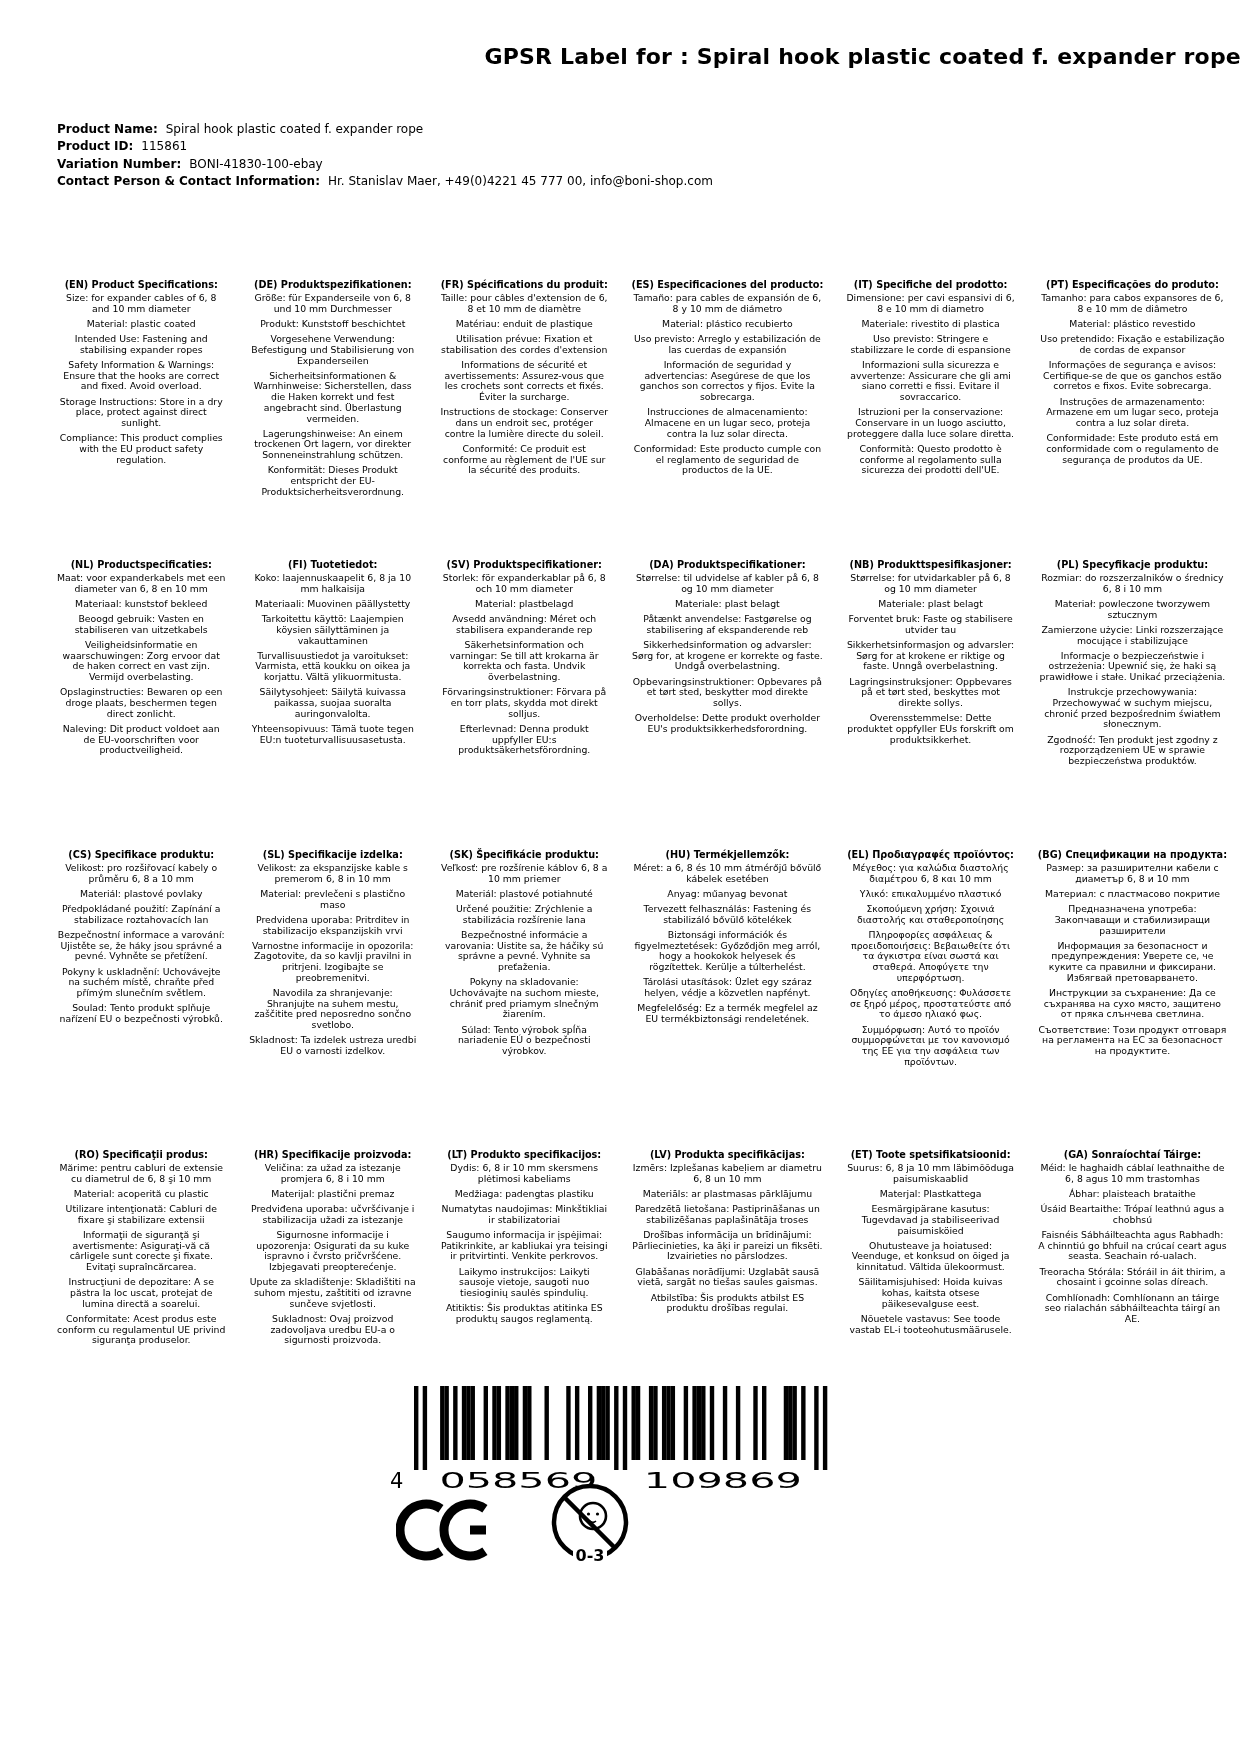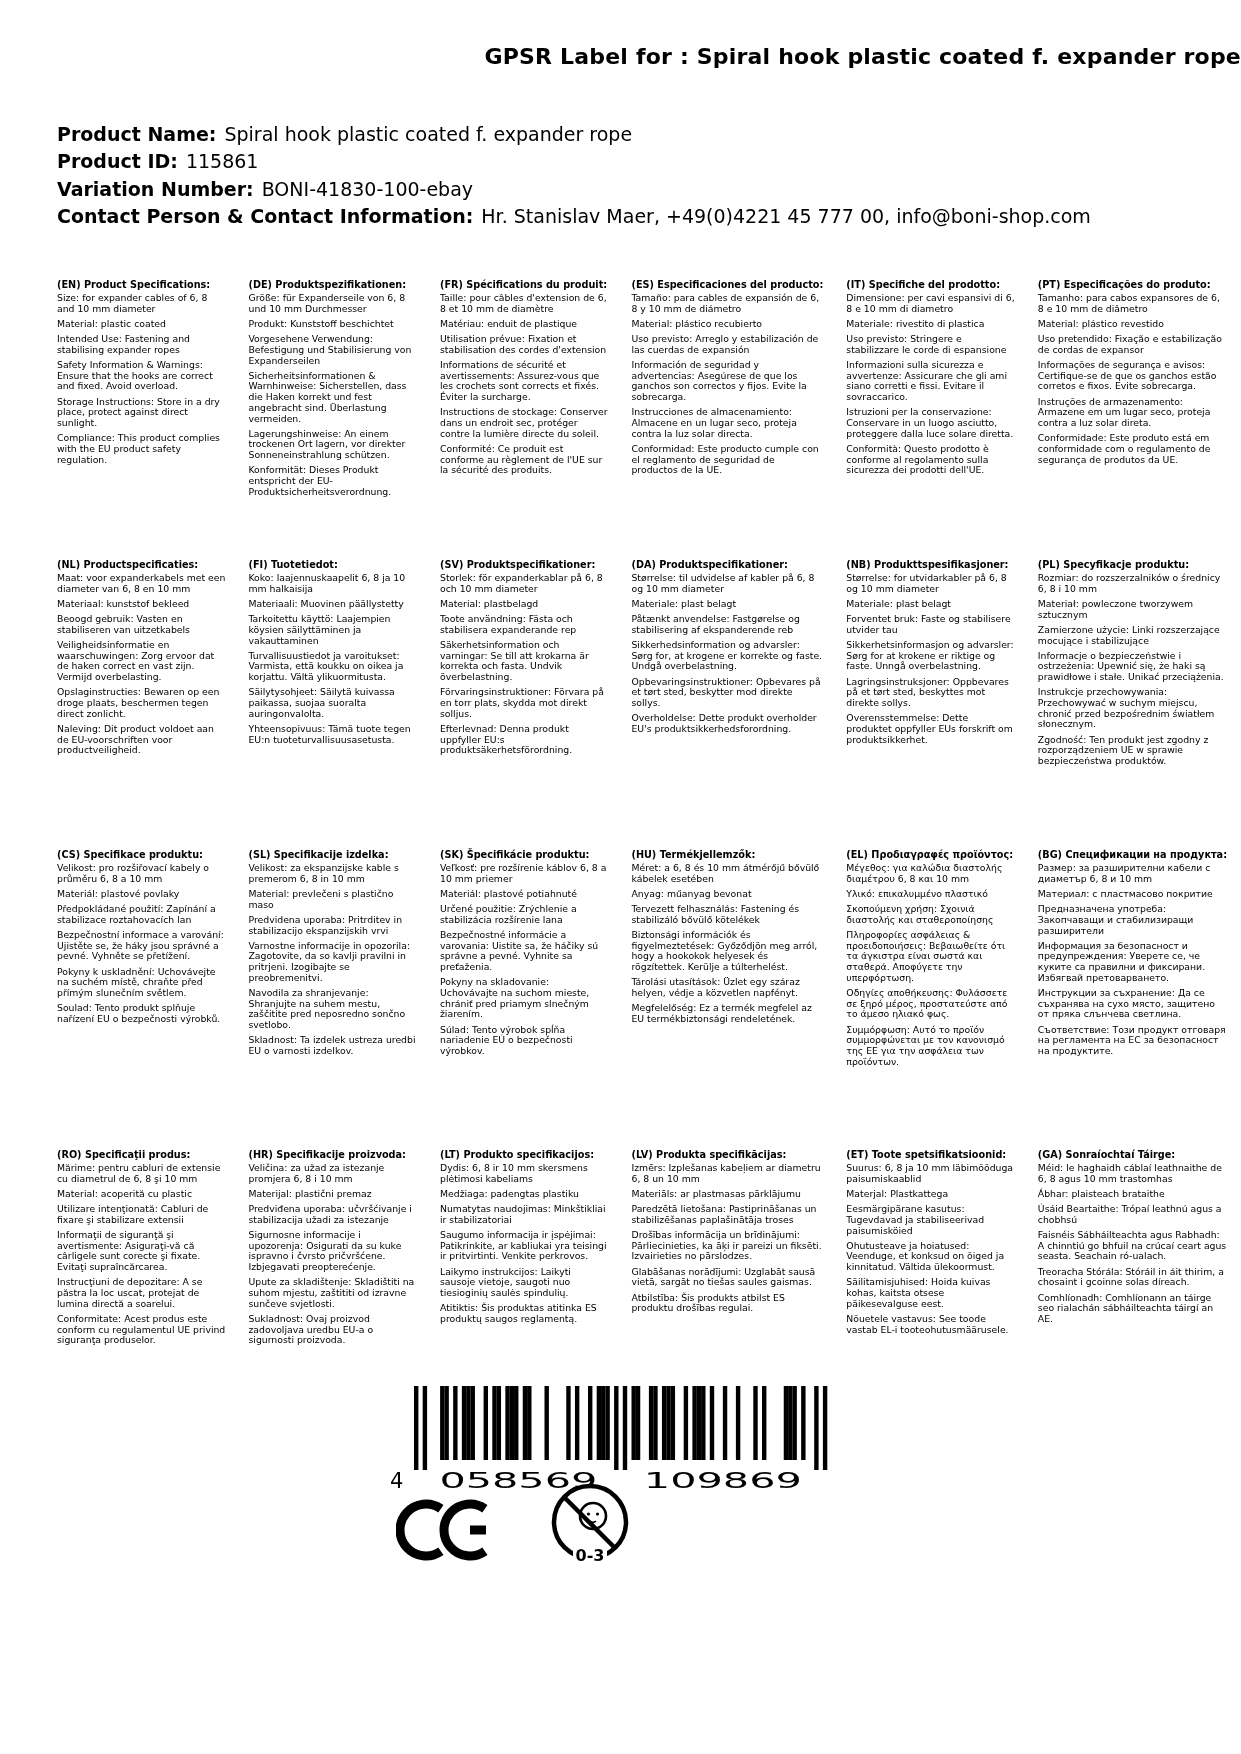--- a/index.html
+++ b/index.html
@@ -1,25 +1,25 @@
 <!DOCTYPE html>
 <html><head>
 <meta charset="utf-8">
 <style>
   html,body{margin:0;padding:0;background:#fff;}
   .page{position:relative;width:1241px;height:1754px;background:#fff;color:#000;
         font-family:"DejaVu Sans",sans-serif;overflow:hidden;}
   .title{position:absolute;top:44px;left:0;width:100%;text-align:right;
          font-size:22px;font-weight:bold;letter-spacing:.2px;}
-  .info{position:absolute;left:57px;top:121px;font-size:19px;line-height:1.44;}
+  .info{position:absolute;left:57px;top:121px;font-size:12px;line-height:1.44;}
   .info-line .lbl{font-weight:bold;margin-right:8px;}
   .spec-grid{position:absolute;left:57px;top:279px;width:1170px;display:grid;
              grid-template-columns:repeat(6,1fr);column-gap:23px;
              grid-template-rows:280px 290px 300px auto;}
-  .spec-block{font-size:9.3px;line-height:1.15;overflow-wrap:break-word;word-break:break-word;}
+  .spec-block{font-size:9.3px;line-height:1.15;overflow-wrap:break-word;word-break:break-word;text-align:center;}
   .spec-head{font-weight:bold;font-size:9.7px;margin:0 0 3px 0;white-space:nowrap;}
   .spec-block p{margin:0 0 4.5px 0;}
   .barcode-wrap{position:absolute;left:384px;top:1386px;}
   .ce-wrap{position:absolute;left:396px;top:1498px;}
   .age-wrap{position:absolute;left:546px;top:1477px;}
   svg{display:block;}
 </style>
 </head>
 <body>
 
@@ -104,21 +104,21 @@
         <p>Materiaali: Muovinen päällystetty</p>
         <p>Tarkoitettu käyttö: Laajempien köysien säilyttäminen ja vakauttaminen</p>
         <p>Turvallisuustiedot ja varoitukset: Varmista, että koukku on oikea ja korjattu. Vältä ylikuormitusta.</p>
         <p>Säilytysohjeet: Säilytä kuivassa paikassa, suojaa suoralta auringonvalolta.</p>
         <p>Yhteensopivuus: Tämä tuote tegen EU:n tuoteturvallisuusasetusta.</p>
       </div>
       <div class="spec-block">
         <div class="spec-head">(SV) Produktspecifikationer:</div>
         <p>Storlek: för expanderkablar på 6, 8 och 10 mm diameter</p>
         <p>Material: plastbelagd</p>
-        <p>Toote användning: Fästa och stabilisera expanderande rep</p>
+        <p>Avsedd användning: Méret och stabilisera expanderande rep</p>
         <p>Säkerhetsinformation och varningar: Se till att krokarna är korrekta och fasta. Undvik överbelastning.</p>
         <p>Förvaringsinstruktioner: Förvara på en torr plats, skydda mot direkt solljus.</p>
         <p>Efterlevnad: Denna produkt uppfyller EU:s produktsäkerhetsförordning.</p>
       </div>
       <div class="spec-block">
         <div class="spec-head">(DA) Produktspecifikationer:</div>
         <p>Størrelse: til udvidelse af kabler på 6, 8 og 10 mm diameter</p>
         <p>Materiale: plast belagt</p>
         <p>Påtænkt anvendelse: Fastgørelse og stabilisering af ekspanderende reb</p>
         <p>Sikkerhedsinformation og advarsler: Sørg for, at krogene er korrekte og faste. Undgå overbelastning.</p>

